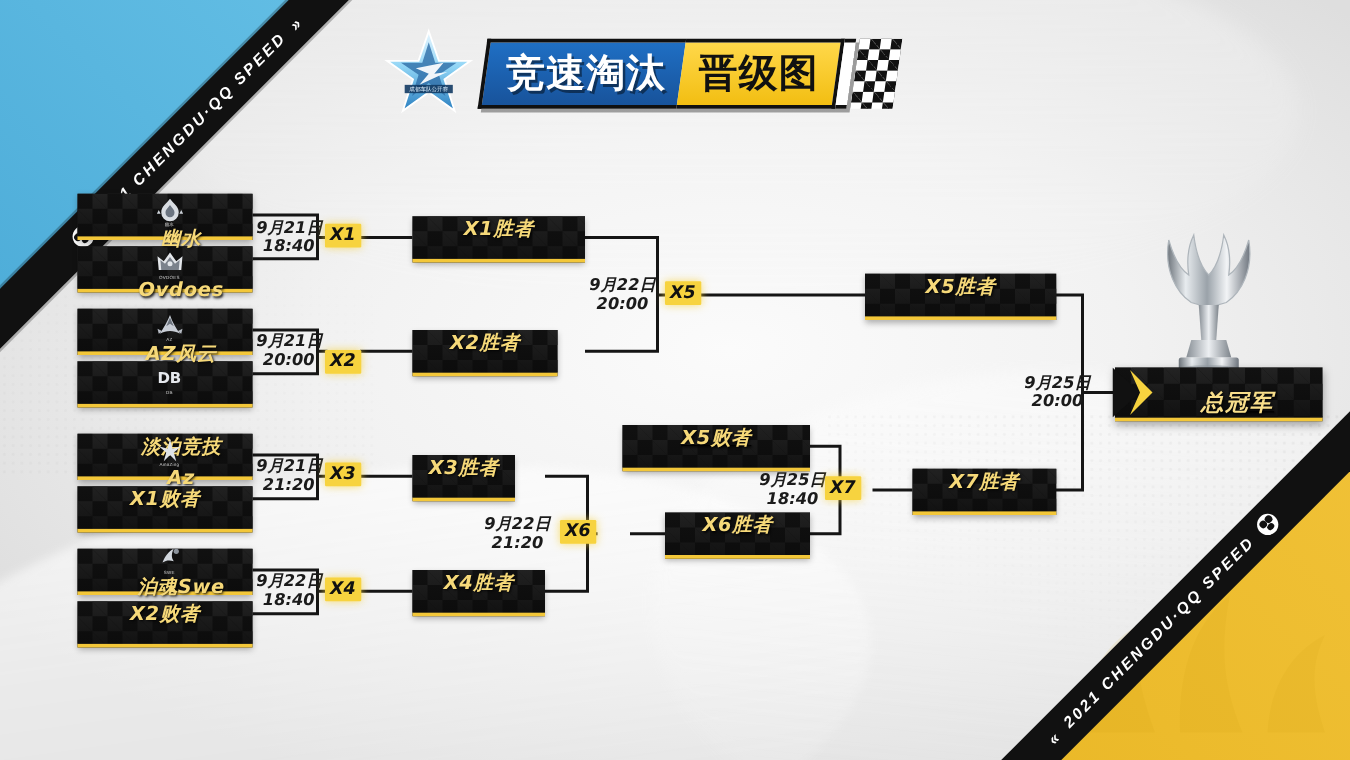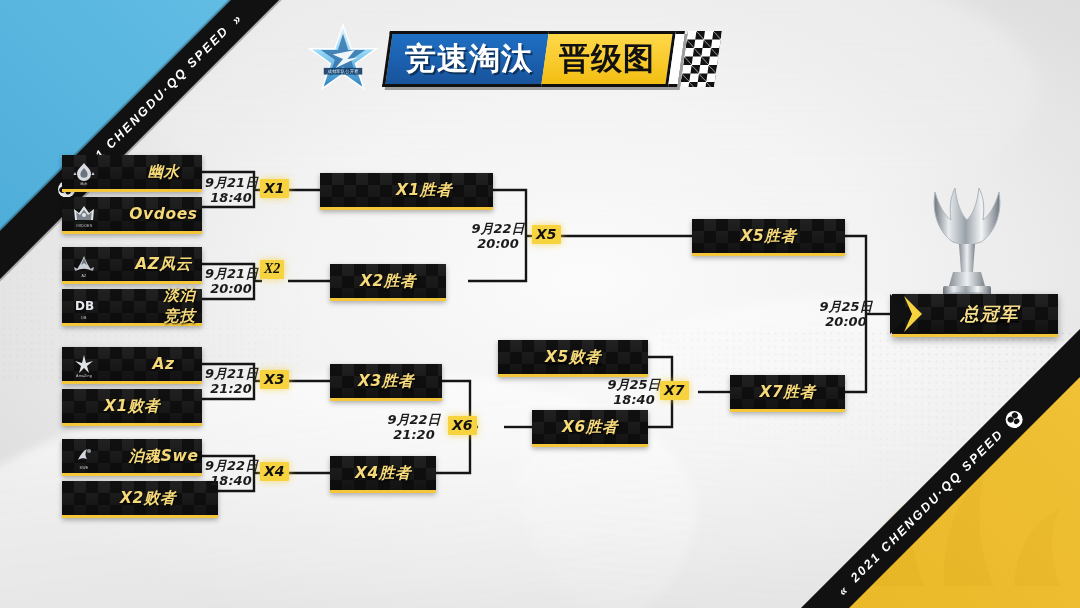--- a/index.html
+++ b/index.html
@@ -90,42 +90,42 @@
   .bracket{position:absolute;left:0;top:0;width:1080px;height:608px;}
   .lines{position:absolute;left:0;top:0;}
 
   .plate{position:absolute;height:34px;display:flex;align-items:center;
      border-bottom:3px solid #f3c739;
      box-shadow:0 2px 5px rgba(0,0,0,.30);
      background-color:#141414;
      background-image:
        linear-gradient(45deg,#2e2e2e 25%,transparent 25%,transparent 75%,#2e2e2e 75%),
        linear-gradient(45deg,#2e2e2e 25%,transparent 25%,transparent 75%,#2e2e2e 75%);
-     background-size:24px 24px;background-position:0 0,12px 12px;}
+     background-size:24px 24px;background-position:0 0,12px 12px;flex-direction:column;}
   .plate .veil{position:absolute;left:0;top:0;right:0;bottom:0;
      background:linear-gradient(180deg,rgba(10,10,10,.35),rgba(10,10,10,.78));}
   .plate .pname{position:relative;z-index:2;width:100%;text-align:center;
      color:#f6d979;font-size:15.5px;font-weight:700;font-style:italic;letter-spacing:.6px;
      font-family:"DejaVu Sans",sans-serif;
      text-shadow:1px 1px 2px rgba(0,0,0,.9);}
   .plate.has-logo .pname{padding-left:26px;}
   .logo{position:relative;z-index:3;width:30px;height:26px;margin-left:7px;flex:0 0 auto;
      display:flex;align-items:center;justify-content:center;}
   .logo svg{display:block;}
   .logo .ltxt{position:absolute;bottom:-1px;left:0;width:100%;text-align:center;
      font-size:3.6px;color:#cfcfcf;letter-spacing:.2px;font-family:"Liberation Sans",sans-serif;}
 
   .mbox{position:absolute;text-align:center;color:#1b1b1b;font-style:italic;font-weight:700;
      font-size:13px;line-height:15px;font-family:"DejaVu Sans",sans-serif;white-space:nowrap;}
   .mtag{position:absolute;background:#f7d33f;color:#111;font-weight:700;font-style:italic;
      font-size:14px;font-family:"DejaVu Sans",sans-serif;
      padding:1px 4px 2px;border-radius:1px;box-shadow:0 0 7px rgba(247,211,63,.75);}
 
   
-  .champ{position:absolute;height:40px;display:flex;align-items:center;
+  .champ{position:absolute;height:40px;display:flex;align-items:flex-end;
      border-bottom:3px solid #f3c739;box-shadow:0 3px 7px rgba(0,0,0,.35);
      background-color:#141414;
      background-image:
        linear-gradient(45deg,#2e2e2e 25%,transparent 25%,transparent 75%,#2e2e2e 75%),
        linear-gradient(45deg,#2e2e2e 25%,transparent 25%,transparent 75%,#2e2e2e 75%);
      background-size:26px 26px;background-position:0 0,13px 13px;text-decoration:underline;}
   .champ .veil{position:absolute;inset:0;background:linear-gradient(180deg,rgba(10,10,10,.30),rgba(10,10,10,.80));}
   .champ .cname{position:relative;z-index:2;width:100%;text-align:center;padding-left:30px;
      color:#f8de8b;font-size:18px;font-weight:700;font-style:italic;letter-spacing:1.5px;
      font-family:"DejaVu Sans",sans-serif;text-shadow:1px 1px 2px rgba(0,0,0,.9);}
@@ -318,70 +318,70 @@
         <span class="ltxt">AmaZing</span>
       </div>
       <div class="pname">Az</div>
     </div>
 
     <div class="plate" style="left:62px;top:389px;width:140px;">
       <div class="veil"></div>
       <div class="pname">X1败者</div>
     </div>
 
-    <div class="plate has-logo" style="left:62px;top:439px;width:140px;">
+    <div class="plate has-logo" style="left:62px;top:439px;width:140px;justify-content:center;">
       <div class="veil"></div>
       <div class="logo">
         <svg width="24" height="20" viewBox="0 0 24 20">
           <path d="M6 14 C8 9 11 5 15 3 C13 7 13 10 15 13 C12 12 9 12 6 14Z" fill="#d2d7de"></path>
           <circle cx="17" cy="5" r="2.1" fill="#8b929b"></circle>
         </svg>
         <span class="ltxt">SWE</span>
       </div>
       <div class="pname">泊魂Swe</div>
     </div>
 
-    <div class="plate" style="left:62px;top:481px;width:140px;padding-left:16px;">
+    <div class="plate" style="left:62px;top:481px;width:140px;">
       <div class="veil"></div>
       <div class="pname">X2败者</div>
     </div>
 
     <div class="mbox" style="left:205px;top:175px;width:52px;">
       <div>9月21日</div>
       <div>18:40</div>
     </div>
     <div class="mtag" style="left:260px;top:179px;">X1</div>
 
     <div class="mbox" style="left:205px;top:266px;width:52px;">
       <div>9月21日</div>
       <div>20:00</div>
     </div>
-    <div class="mtag" style="left:260px;top:260px;font-family:Liberation Serif, serif;">X2</div>
+    <div class="mtag" style="left:260px;top:280px;">X2</div>
 
     <div class="mbox" style="left:205px;top:366px;width:52px;">
       <div>9月21日</div>
       <div>21:20</div>
     </div>
     <div class="mtag" style="left:260px;top:370px;">X3</div>
 
     <div class="mbox" style="left:205px;top:458px;width:52px;">
       <div>9月22日</div>
       <div>18:40</div>
     </div>
     <div class="mtag" style="left:260px;top:462px;">X4</div>
 
-    <div class="plate" style="left:320px;top:173px;width:138px;padding-left:35px;">
+    <div class="plate" style="left:330px;top:173px;width:138px;">
       <div class="veil"></div>
       <div class="pname">X1胜者</div>
     </div>
     <div class="plate" style="left:330px;top:264px;width:116px;">
       <div class="veil"></div>
       <div class="pname">X2胜者</div>
     </div>
-    <div class="plate" style="left:330px;top:364px;width:112px;">
+    <div class="plate" style="left:330px;top:364px;width:82px;">
       <div class="veil"></div>
       <div class="pname">X3胜者</div>
     </div>
     <div class="plate" style="left:330px;top:456px;width:106px;">
       <div class="veil"></div>
       <div class="pname">X4胜者</div>
     </div>
 
     <div class="mbox" style="left:470px;top:221px;width:56px;">
       <div>9月22日</div>

